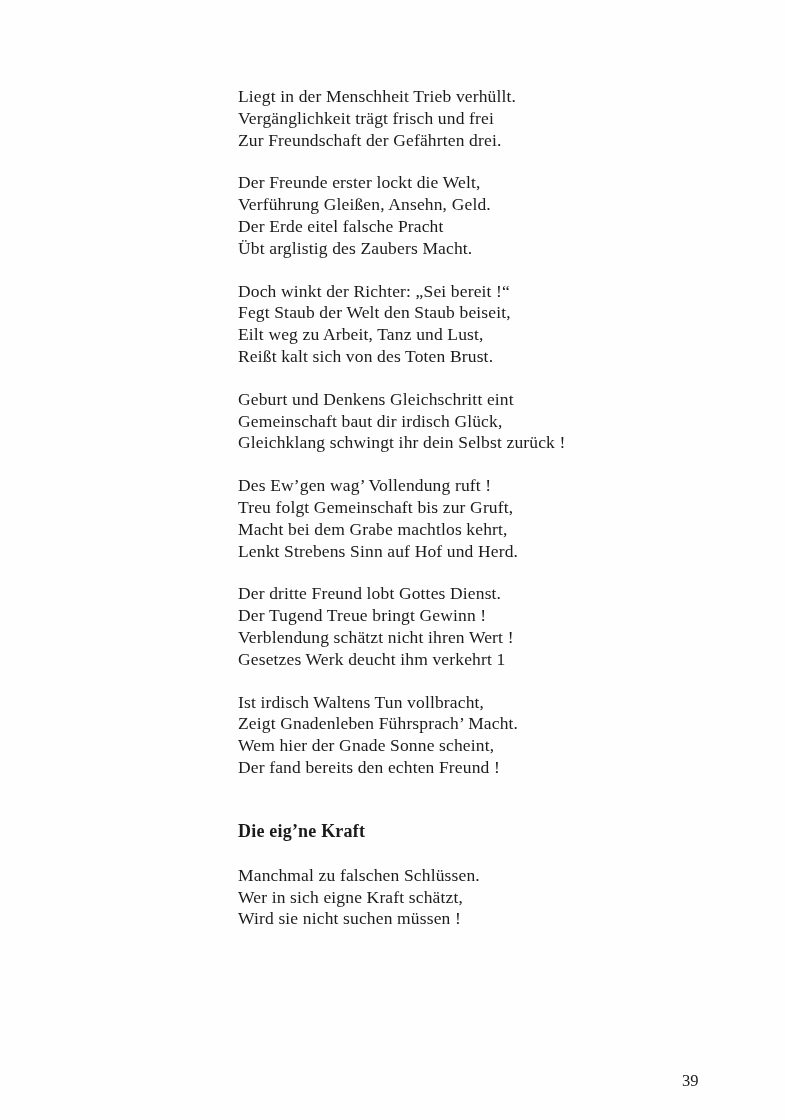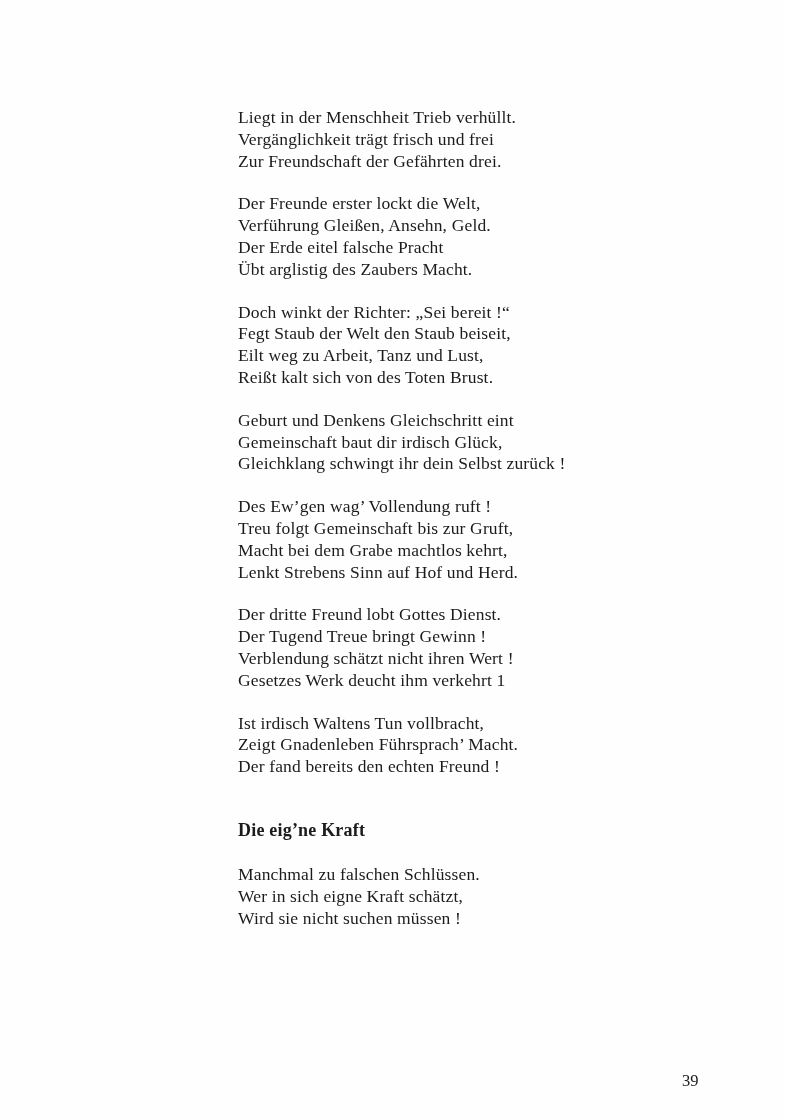--- a/index.html
+++ b/index.html
@@ -12,21 +12,21 @@
     width: 785px;
     height: 1120px;
     background: #fefefe;
     font-family: "Liberation Serif", serif;
     color: #1b1b1b;
     overflow: hidden;
   }
   .content {
     position: absolute;
     left: 238px;
-    top: 107px;
+    top: 86px;
     width: 420px;
   }
   .stanza {
     margin: 0 0 21px 0;
     font-size: 17.5px;
     line-height: 21.8px;
     letter-spacing: 0.15px;
   }
   .line {
     display: block;
@@ -89,20 +89,21 @@
     <p class="stanza">
       <span class="line">Der dritte Freund lobt Gottes Dienst.</span>
       <span class="line">Der Tugend Treue bringt Gewinn !</span>
       <span class="line">Verblendung schätzt nicht ihren Wert !</span>
       <span class="line">Gesetzes Werk deucht ihm verkehrt 1</span>
     </p>
 
     <p class="stanza">
       <span class="line">Ist irdisch Waltens Tun vollbracht,</span>
       <span class="line">Zeigt Gnadenleben Führsprach’ Macht.</span>
+      <span class="line">Wem hier der Gnade Sonne scheint,</span>
       <span class="line">Der fand bereits den echten Freund !</span>
     </p>
 
     <h2 class="poem-title">Die eig’ne Kraft</h2>
 
     <p class="stanza">
       <span class="line">Manchmal zu falschen Schlüssen.</span>
       <span class="line">Wer in sich eigne Kraft schätzt,</span>
       <span class="line">Wird sie nicht suchen müssen !</span>
     </p>

